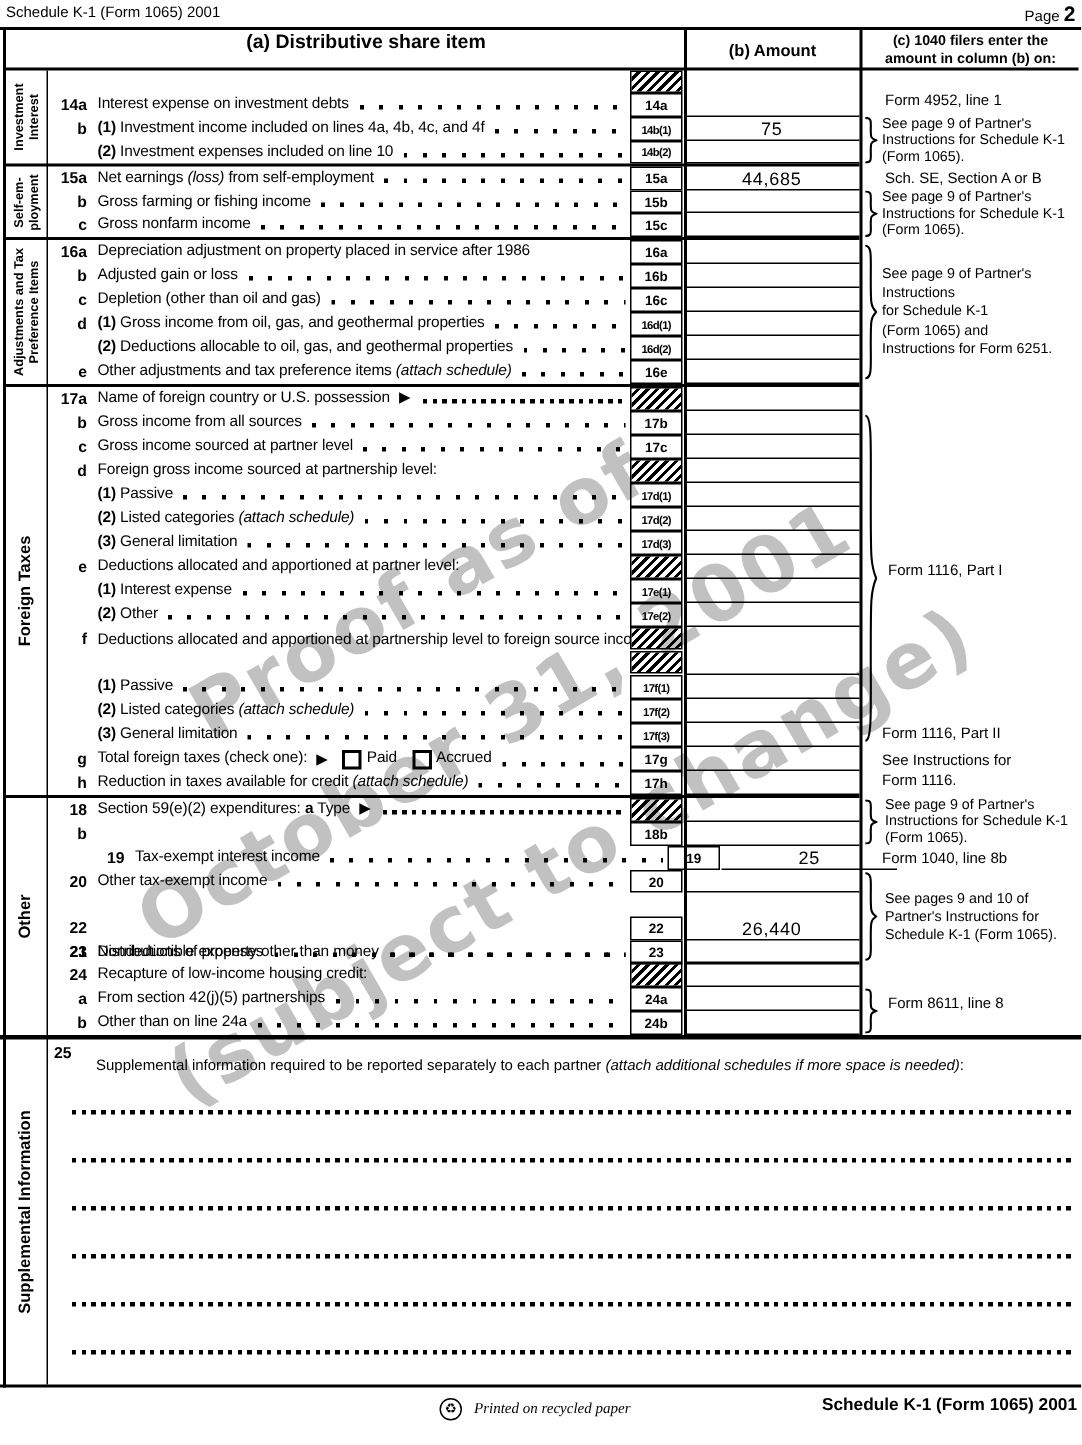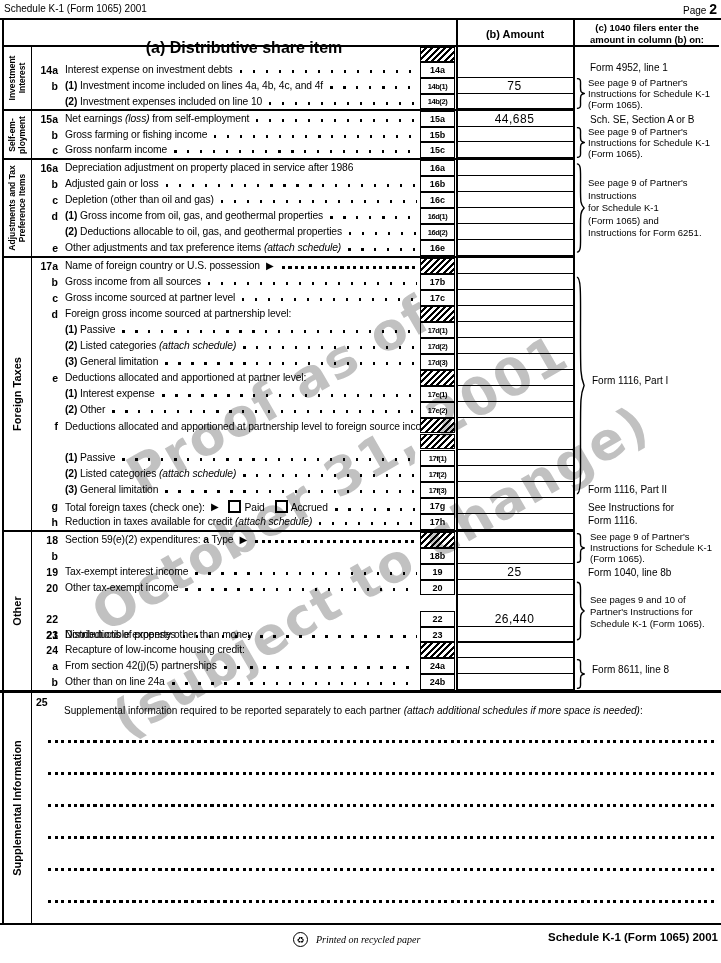--- a/index.html
+++ b/index.html
@@ -7,36 +7,36 @@
         font-family:"Liberation Sans","DejaVu Sans",sans-serif;color:#000}
   .hline,.vline{position:absolute;background:#000}
 
   
   .doctitle{position:absolute;left:4px;top:3px;font-size:10px}
   .pagewrap{position:absolute;right:4px;top:1px;font-size:10px}
   .pagenum{font-weight:bold;font-size:14px}
 
   
   .colh{position:absolute;top:20px;font-weight:bold;text-align:center}
-  .colh-a{left:2px;width:484px;font-size:16px;padding-top:19px}
+  .colh-a{left:2px;width:484px;font-size:13px;padding-top:0}
   .colh-b{left:457px;width:116px;font-size:11px;padding-top:8px}
   .colh-c{left:575px;width:144px;font-size:9.5px;line-height:12px;padding-top:2px;white-space:pre-line}
 
   
   .vcell{position:absolute;left:2px;width:29px}
   .vtext{position:absolute;top:50%;left:50%;transform:translate(-50%,-50%) rotate(-90deg);
          white-space:nowrap;font-weight:bold;text-align:center}
   .vtext span{display:block}
   .vs{font-size:8.5px;line-height:10px}
   .vl{font-size:11px;line-height:12px}
 
   
   .row{position:absolute;left:31px;width:542px}
   .lbl{position:absolute;left:0;top:2px;width:27px;text-align:right;font-weight:bold;font-size:10.5px}
-  .desc{position:absolute;left:34px;top:0;width:354px;display:flex;align-items:flex-end;
+  .desc{position:absolute;left:34px;top:0;width:354px;display:flex;align-items:flex-start;
         font-size:10.3px;padding-top:2px;letter-spacing:-0.1px}
   .desc.wrap{display:block;line-height:15px;padding-top:1px;text-align:justify}
   .pn{white-space:pre}.pb{font-weight:bold;white-space:pre}.pi{font-style:italic;white-space:pre}
   .dots{flex:1;height:3px;margin:0 2px 2px 7px;align-self:flex-end;
         background:repeating-linear-gradient(90deg,#000 0 2.5px,transparent 2.5px 13px)}
   .dotfill{flex:1;height:3px;margin:0 2px 2px 8px;align-self:flex-end;
         background:repeating-linear-gradient(90deg,#000 0 3px,transparent 3px 6.5px)}
   .arrow{align-self:center}
   .arrow::before{content:"▶";font-size:10px;margin-left:6px}
   .cbx{width:9px;height:9px;border:2px solid #000;display:inline-block;flex:none;
@@ -455,21 +455,21 @@
         <div class="hatchbox" style="top: 0px; bottom: 0px;"></div>
         <div class="amt"></div>
       </div>
       <div class="row" style="top: 548px; height: 16px;">
         <span class="lbl">b</span>
         <div class="numbox">
           <span class="numtxt">18b</span>
         </div>
         <div class="amt"></div>
       </div>
-      <div class="row" style="top: 564px; height: 16px;">
+      <div class="row" style="top: 564px; height: 16px; margin-left: 25px;">
         <span class="lbl">19</span>
         <div class="desc">
           <span class="pn">Tax-exempt interest income</span>
           <div class="dots"></div>
         </div>
         <div class="numbox">
           <span class="numtxt">19</span>
         </div>
         <div class="amt">
           <span class="val">25</span>

